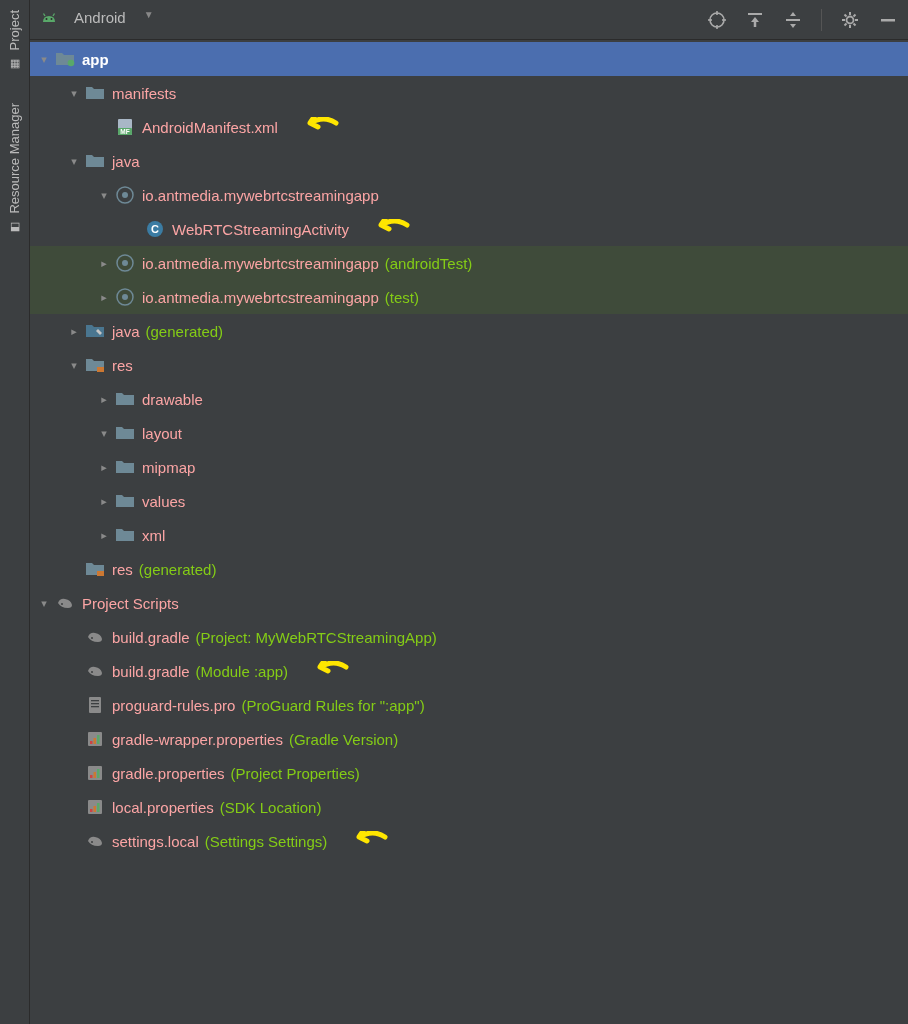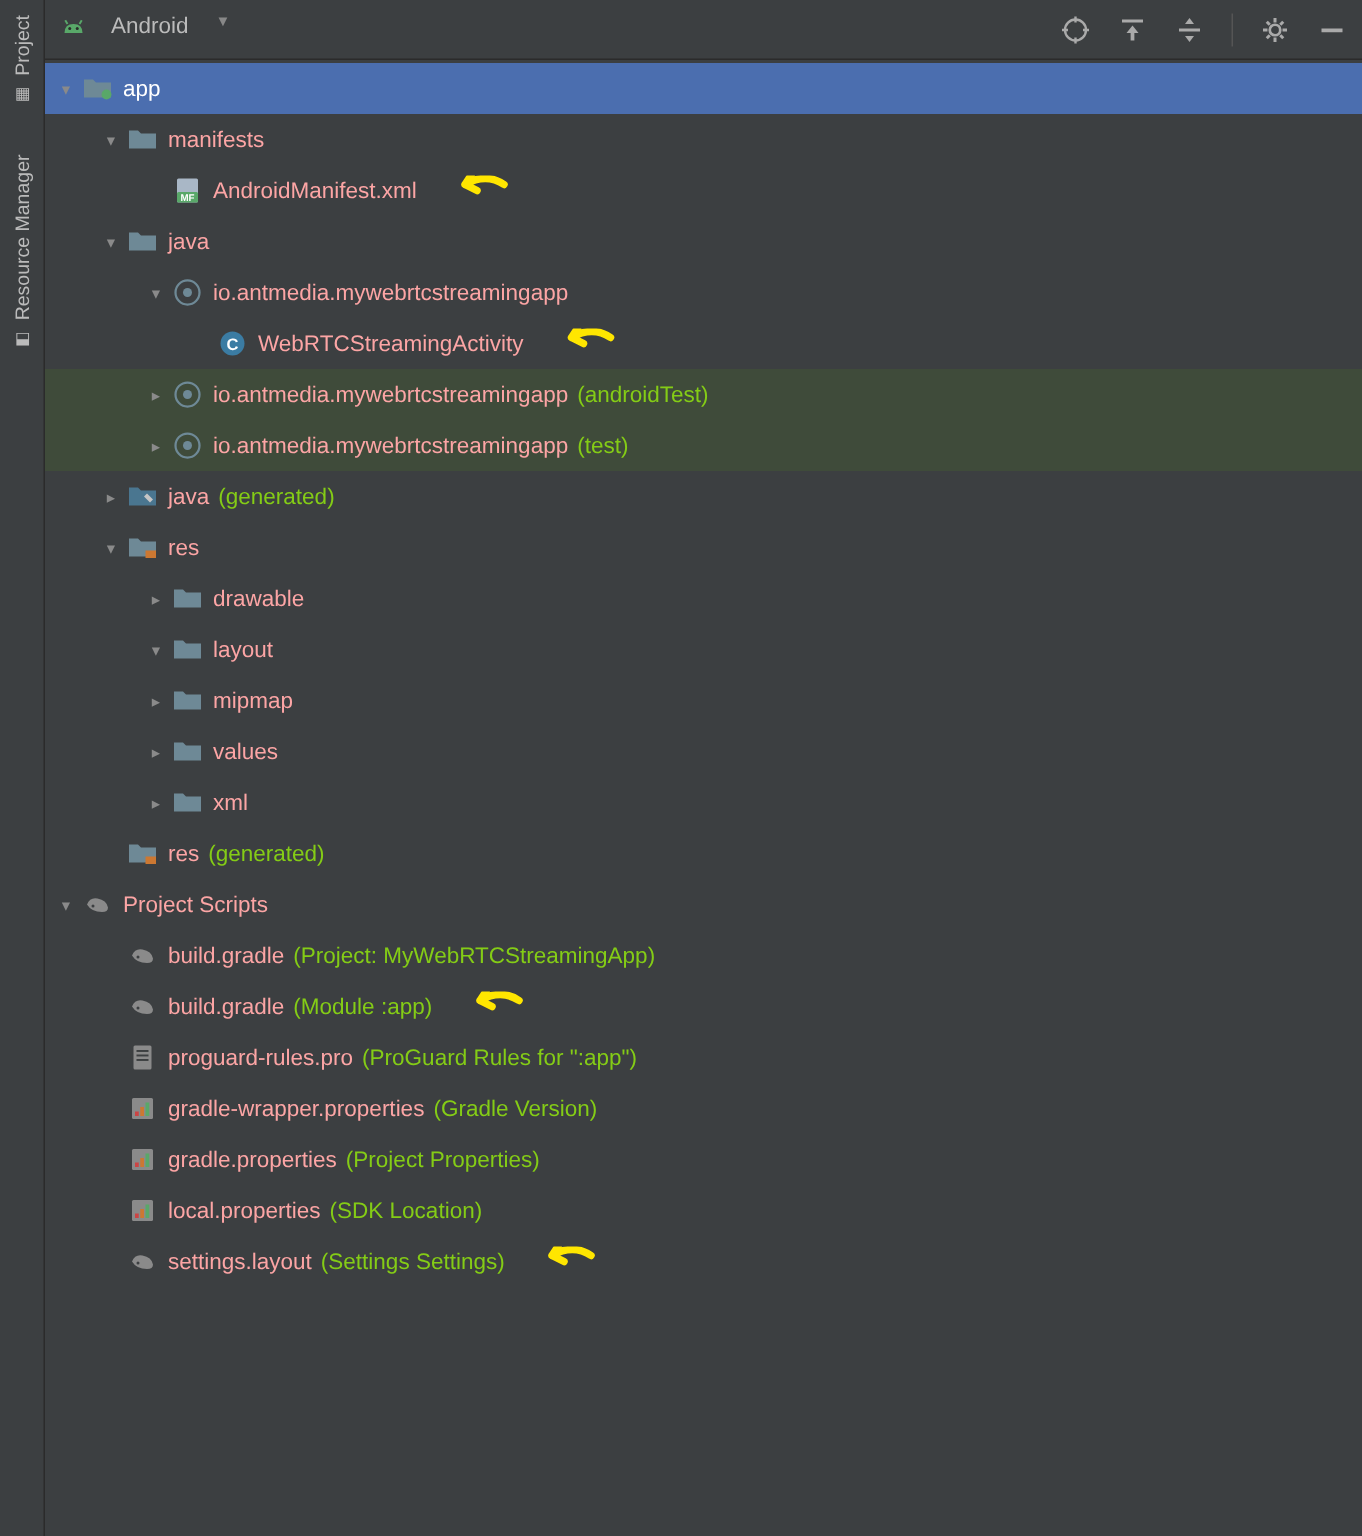--- a/index.html
+++ b/index.html
@@ -116,21 +116,21 @@
     width: 22px; height: 22px;
     display: inline-flex;
     align-items: center;
     justify-content: center;
     margin-right: 6px;
     flex-shrink: 0;
   }
   .label {
     color: #fca5a5;
   }
-  .row.selected .label { color: #ffffff; font-weight: 400; }
+  .row.selected .label { color: #ffffff; font-weight: 700; }
   .label-bold { color: #d6d6d6; font-weight: 500; }
   .muted { color: #84cc16; margin-left: 6px; }
   .arrow-annotation {
     margin-left: 18px;
     display: inline-flex;
     align-items: center;
   }
 </style>
 </head>
 <body>
@@ -567,21 +567,21 @@
     </div>
 
     <div class="row">
       <span class="indent in1"></span>
       <span class="arrow"></span>
       <span class="icon">
           <svg width="20" height="20">
             <use href="#svg-gradle"></use>
           </svg>
         </span>
-      <span class="label">settings.layout</span>
+      <span class="label">settings.local</span>
       <span class="muted">(Settings Settings)</span>
       <span class="arrow-annotation">
           <svg width="46" height="20">
             <use href="#svg-yellow-arrow"></use>
           </svg>
         </span>
     </div>
 
   </div>
 </div>

